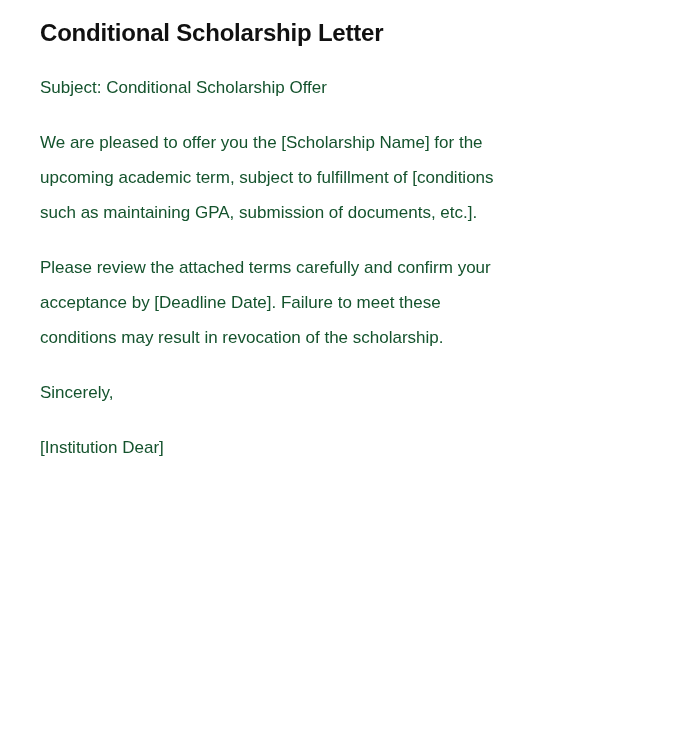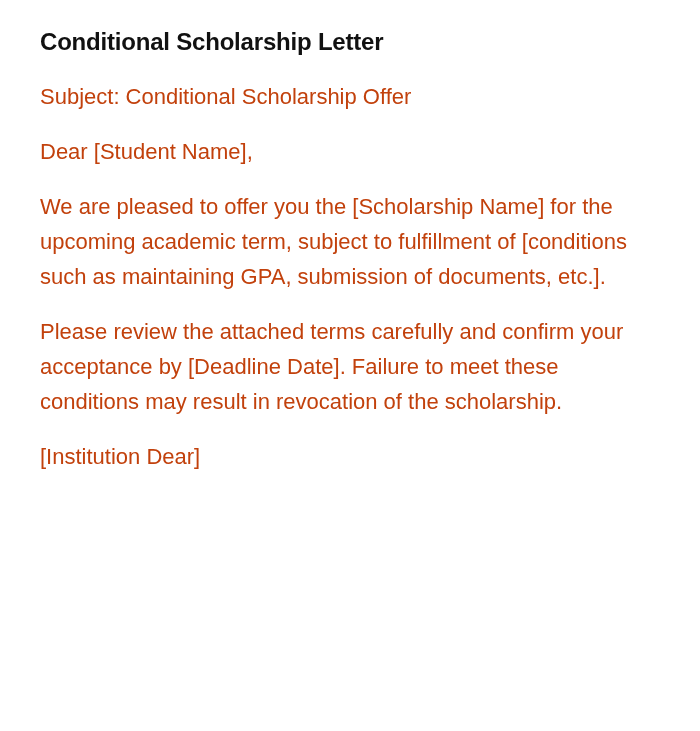--- a/index.html
+++ b/index.html
@@ -7,58 +7,58 @@
     width: 700px;
     height: 731px;
     background: #ffffff;
     font-family: "Liberation Sans", "DejaVu Sans", sans-serif;
     overflow: hidden;
   }
   .page {
     width: 700px;
     height: 731px;
     background: #ffffff;
-    padding: 27px 33px 0 40px;
+    padding: 18px 33px 0 40px;
   }
   .doc-title {
     font-size: 24px;
     line-height: 30px;
     font-weight: 700;
     color: #111111;
     letter-spacing: -0.2px;
     margin: 0 0 22px 0;
   }
   .doc-paragraph {
-    font-size: 22px;
+    font-size: 17px;
     line-height: 35px;
     font-weight: 400;
-    color: #c2410c;
+    color: #14532d;
     white-space: pre-line;      
     margin: 0 0 20px 0;
     max-width: 600px;
   }
 </style>
 </head>
 <body>
 
 <div class="page">
 
   <h1 class="doc-title">Conditional Scholarship Letter</h1>
 
   <p class="doc-paragraph">Subject: Conditional Scholarship Offer</p>
 
-  <p class="doc-paragraph">Dear [Student Name],</p>
 
   <p class="doc-paragraph">We are pleased to offer you the [Scholarship Name] for the
 upcoming academic term, subject to fulfillment of [conditions
 such as maintaining GPA, submission of documents, etc.].</p>
 
   <p class="doc-paragraph">Please review the attached terms carefully and confirm your
 acceptance by [Deadline Date]. Failure to meet these
 conditions may result in revocation of the scholarship.</p>
 
 
+  <p class="doc-paragraph">Sincerely,</p>
 
 
 
   <p class="doc-paragraph">[Institution Dear]</p>
 
 </div>
 
 </body></html>

